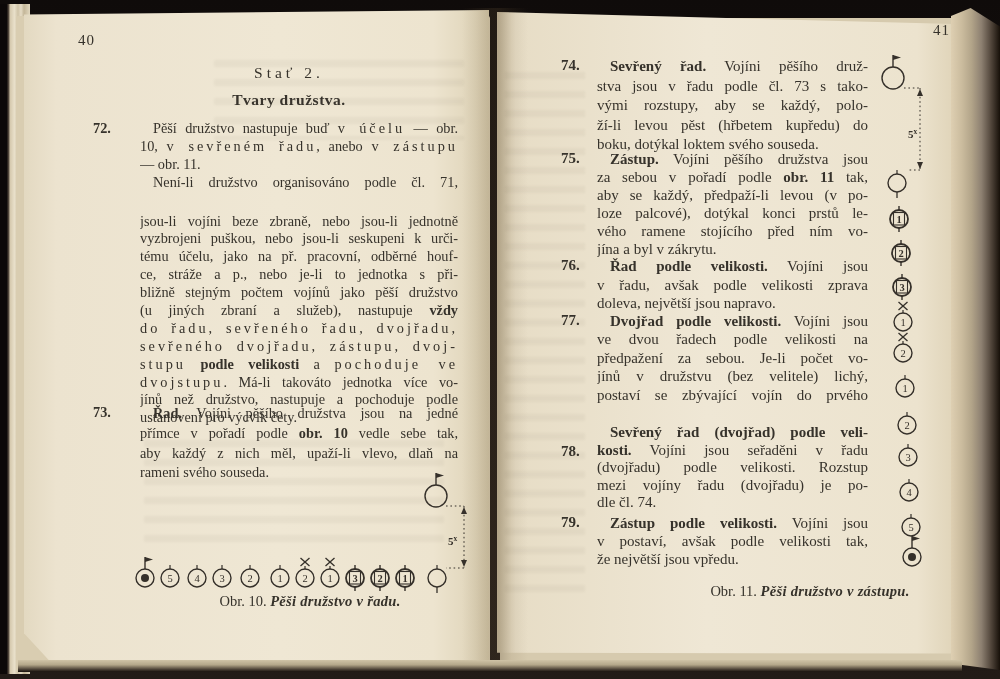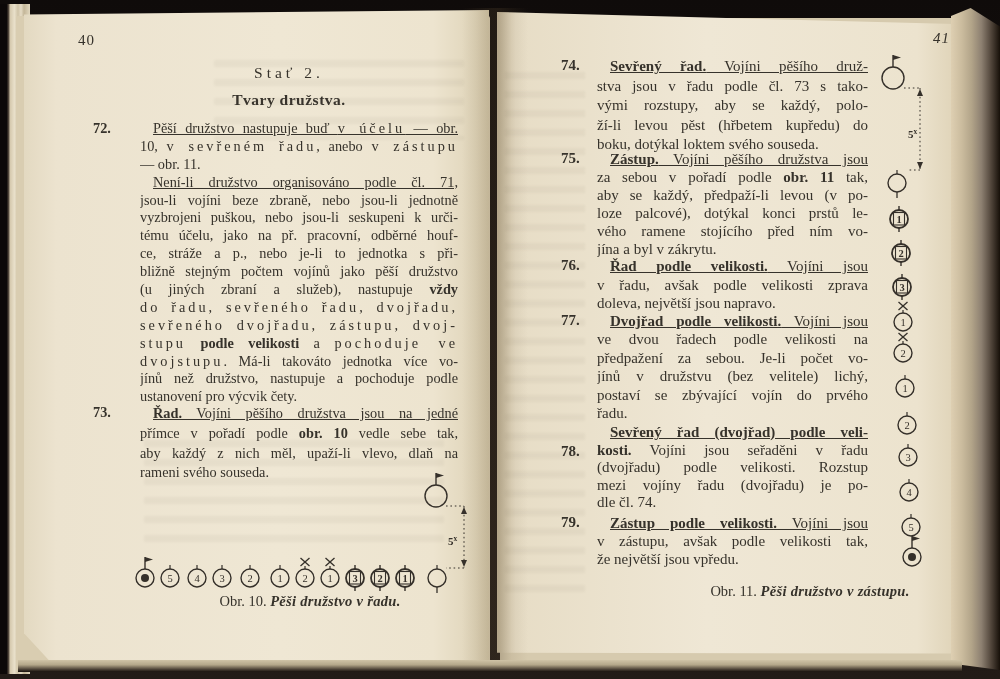--- a/index.html
+++ b/index.html
@@ -19,31 +19,31 @@
     font-size:14.3px;
   }
   #right-page{
     left:497px;top:12px;width:467px;height:646px;
     background:linear-gradient(90deg,#d5c8aa 0%,#e7ddc6 4%,#efe7d5 45%,#ece3ce 90%,#ded2b6 99%);
     clip-path:polygon(0 0,100% 1.9%,99.7% 99.3%,0 99.2%);
     font-size:15px;
   }
   .page-number{position:absolute;font-size:15px;letter-spacing:1px;}
   #left-page .page-number{left:54px;top:22px;}
-  #right-page .page-number{left:436px;top:18px;font-style:italic;}
+  #right-page .page-number{left:436px;top:10px;}
   .chapter-line{position:absolute;text-align:center;letter-spacing:4px;font-size:15.5px;}
   .title-line{position:absolute;text-align:center;font-weight:bold;font-size:15.5px;letter-spacing:0.5px;}
   .para{position:absolute;}
   .pnum{position:absolute;top:0;font-weight:bold;}
   .line{
     text-align:justify;text-align-last:justify;
     overflow:hidden;white-space:nowrap;
   }
   .line.nj{text-align:right;text-align-last:left;}
-  .line.ind{text-indent:13px;text-decoration:underline;}
+  .line.ind{text-indent:13px;}
   .sp{letter-spacing:0.21em;}
   .caption{position:absolute;text-align:center;font-size:14.5px;}
   .caption i{font-weight:bold;font-style:italic;letter-spacing:0.3px;}
   .figure-svg{position:absolute;overflow:visible;}
   
   #left-edge-strip{
     position:absolute;left:0;top:4px;width:30px;height:670px;
     background:linear-gradient(90deg,#0c0808 0%,#0c0808 22%,#4a3f35 28%,#d5c9ae 34%,#e9e0ca 48%,#cfc3a7 60%,#e6dcc6 70%,#c3b698 80%,#e2d8c0 100%);
   }
   #right-edge-strip{
@@ -73,21 +73,21 @@
   <div class="page-number">40</div>
   <div class="chapter-line" style="left:106px;top:54px;width:318px;">Stať 2.</div>
   <div class="title-line" style="left:106px;top:81px;width:318px;">Tvary družstva.</div>
   <div id="left-paras">
       <div class="para" style="left: 116px; top: 110px; width: 318px;">
         <span class="pnum" style="left: -47px;">72.</span>
         <div class="line ind" style="height: 17.9px; line-height: 17.9px;">Pěší družstvo nastupuje buď <span class="sp">v účelu</span> — obr.</div>
         <div class="line" style="height: 17.9px; line-height: 17.9px;">10, <span class="sp">v sevřeném řadu</span>, anebo <span class="sp">v zástupu</span></div>
         <div class="line nj" style="height: 17.9px; line-height: 17.9px;">— obr. 11.</div>
         <div class="line ind" style="height: 17.9px; line-height: 17.9px;">Není-li družstvo organisováno podle čl. 71,</div>
-        <div class="line" style="height: 17.9px; line-height: 17.9px;">jsou-li vojíni beze zbraně, nebo jsou-li jednotně</div>
+        <div class="line" style="height: 17.9px; line-height: 17.9px; margin-top: 21px;">jsou-li vojíni beze zbraně, nebo jsou-li jednotně</div>
         <div class="line" style="height: 17.9px; line-height: 17.9px;">vyzbrojeni puškou, nebo jsou-li seskupeni k urči-</div>
         <div class="line" style="height: 17.9px; line-height: 17.9px;">tému účelu, jako na př. pracovní, odběrné houf-</div>
         <div class="line" style="height: 17.9px; line-height: 17.9px;">ce, stráže a p., nebo je-li to jednotka s při-</div>
         <div class="line" style="height: 17.9px; line-height: 17.9px;">bližně stejným počtem vojínů jako pěší družstvo</div>
         <div class="line" style="height: 17.9px; line-height: 17.9px;">(u jiných zbraní a služeb), nastupuje <b>vždy</b></div>
         <div class="line" style="height: 17.9px; line-height: 17.9px;"><span class="sp">do řadu, sevřeného řadu, dvojřadu,</span></div>
         <div class="line" style="height: 17.9px; line-height: 17.9px;"><span class="sp">sevřeného dvojřadu, zástupu, dvoj-</span></div>
         <div class="line" style="height: 17.9px; line-height: 17.9px;"><span class="sp">stupu</span> <b>podle velikosti</b> a <span class="sp">pochoduje ve</span></div>
         <div class="line" style="height: 17.9px; line-height: 17.9px;"><span class="sp">dvojstupu</span>. Má-li takováto jednotka více vo-</div>
         <div class="line" style="height: 17.9px; line-height: 17.9px;">jínů než družstvo, nastupuje a pochoduje podle</div>
@@ -219,34 +219,33 @@
         <div class="line" style="height: 18.5px; line-height: 18.5px;">v řadu, avšak podle velikosti zprava</div>
         <div class="line nj" style="height: 18.5px; line-height: 18.5px;">doleva, největší jsou napravo.</div>
       </div>
       <div class="para" style="left: 100px; top: 300px; width: 271px;">
         <span class="pnum" style="left: -36px;">77.</span>
         <div class="line ind" style="height: 18.4px; line-height: 18.4px;"><b>Dvojřad podle velikosti.</b> Vojíni jsou</div>
         <div class="line" style="height: 18.4px; line-height: 18.4px;">ve dvou řadech podle velikosti na</div>
         <div class="line" style="height: 18.4px; line-height: 18.4px;">předpažení za sebou. Je-li počet vo-</div>
         <div class="line" style="height: 18.4px; line-height: 18.4px;">jínů v družstvu (bez velitele) lichý,</div>
         <div class="line" style="height: 18.4px; line-height: 18.4px;">postaví se zbývající vojín do prvého</div>
-        <div class="line nj" style="height: 18.4px; line-height: 18.4px;">řadu.</div>
       </div>
       <div class="para" style="left: 100px; top: 412px; width: 271px;">
         <span class="pnum" style="left: -36px; margin-top: 19px;">78.</span>
         <div class="line ind" style="height: 17.5px; line-height: 17.5px;"><b>Sevřený řad (dvojřad) podle veli-</b></div>
         <div class="line" style="height: 17.5px; line-height: 17.5px;"><b>kosti.</b> Vojíni jsou seřaděni v řadu</div>
         <div class="line" style="height: 17.5px; line-height: 17.5px;">(dvojřadu) podle velikosti. Rozstup</div>
         <div class="line" style="height: 17.5px; line-height: 17.5px;">mezi vojíny řadu (dvojřadu) je po-</div>
         <div class="line nj" style="height: 17.5px; line-height: 17.5px;">dle čl. 74.</div>
       </div>
       <div class="para" style="left: 100px; top: 502px; width: 271px;">
         <span class="pnum" style="left: -36px;">79.</span>
         <div class="line ind" style="height: 18px; line-height: 18px;"><b>Zástup podle velikosti.</b> Vojíni jsou</div>
-        <div class="line" style="height: 18px; line-height: 18px;">v zástupu, avšak podle velikosti tak,</div>
+        <div class="line" style="height: 18px; line-height: 18px;">v postaví, avšak podle velikosti tak,</div>
         <div class="line nj" style="height: 18px; line-height: 18px;">že největší jsou vpředu.</div>
       </div>
     </div>
   <svg id="right-figure" class="figure-svg" style="left:371px;top:30px;" width="96" height="545" viewBox="0 0 96 545">
       <line x1="36" y1="46" x2="52" y2="46" stroke="#35302a" stroke-width="1" stroke-dasharray="1.6 2.8"></line>
       <line x1="52" y1="46" x2="52" y2="128" stroke="#35302a" stroke-width="1" stroke-dasharray="1.6 2.8"></line>
       <line x1="52" y1="128" x2="40" y2="128" stroke="#35302a" stroke-width="1" stroke-dasharray="1.6 2.8"></line>
       <path d="M 49 54 L 52 47 L 55 54 Z" fill="#35302a"></path>
       <path d="M 49 120 L 52 127 L 55 120 Z" fill="#35302a"></path>
       <text x="40" y="96" font-size="11" font-weight="bold" font-family="&quot;Liberation Serif&quot;,serif" fill="#35302a">5<tspan dy="-4" font-size="7.5">x</tspan></text>

